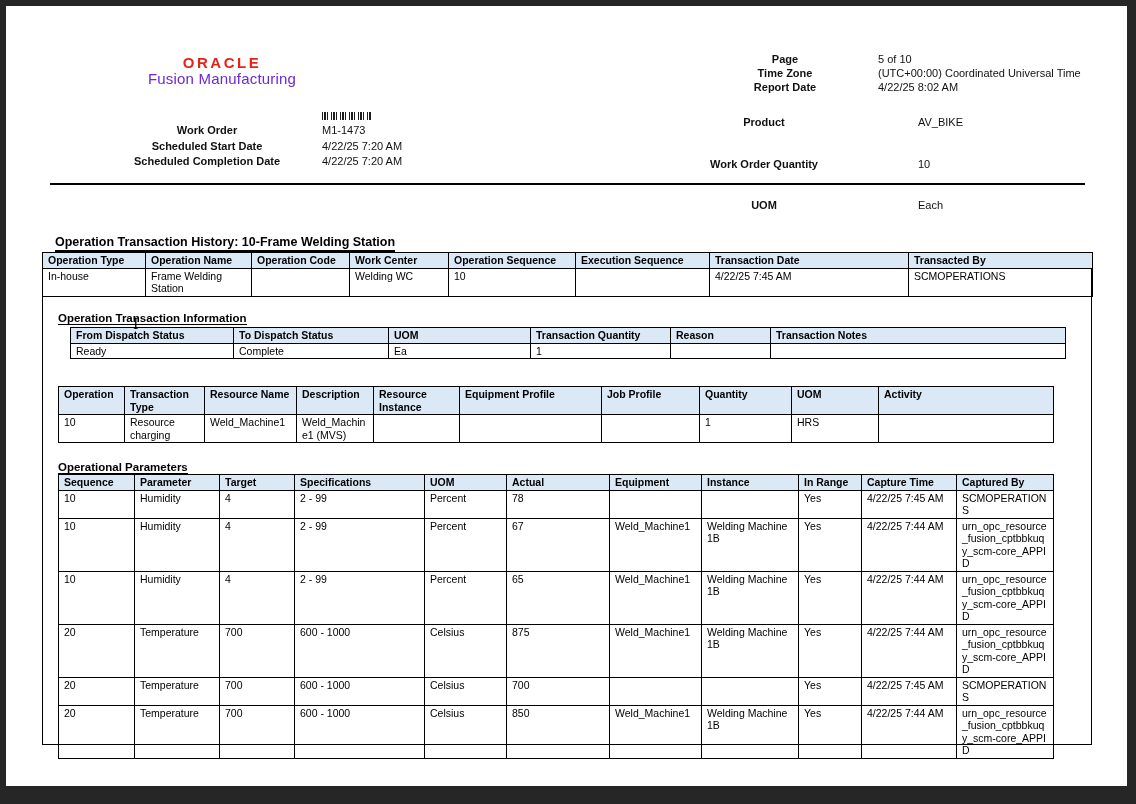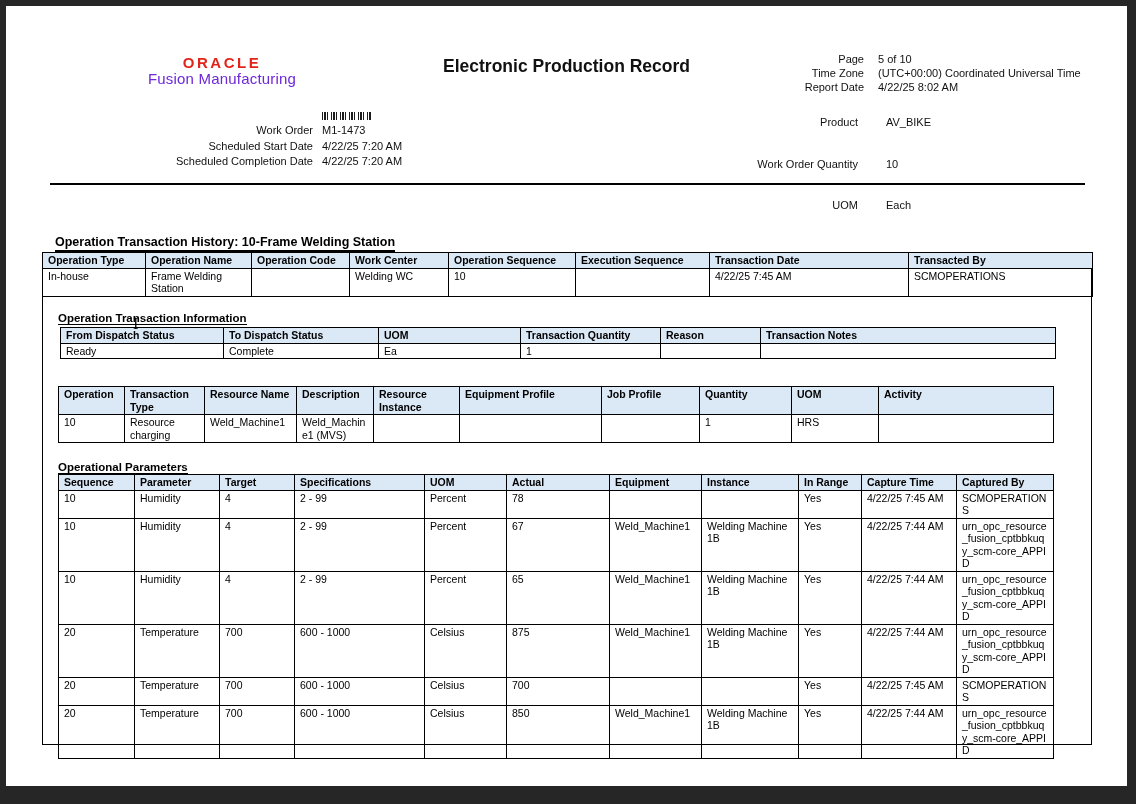--- a/index.html
+++ b/index.html
@@ -15,26 +15,26 @@
   }
 
   
   .logo-block{position:absolute;left:100px;top:49px;width:160px;text-align:center;margin-left:36px;}
   .logo-oracle{color:#e1251b;font-weight:bold;font-size:15px;letter-spacing:2.5px;line-height:15px;}
   .logo-product{color:#6d28d9;font-size:15px;line-height:17px;letter-spacing:.2px;}
   .doc-title{position:absolute;left:0;right:0;top:50px;text-align:center;
     font-size:17.5px;font-weight:bold;color:#111;}
 
   .kv{display:grid;font-size:11px;line-height:13.5px;color:#111;}
-  .kv .k{font-weight:normal;text-align:right;}
+  .kv .k{font-weight:bold;text-align:center;}
   .kv .v{text-align:left;white-space:nowrap;}
 
   .meta-grid{position:absolute;left:700px;top:47px;grid-template-columns:158px 250px;column-gap:14px;row-gap:.5px;}
   .wo-grid{position:absolute;left:95px;top:106px;grid-template-columns:212px 210px;column-gap:9px;row-gap:2px;}
-  .prod-grid{position:absolute;left:600px;top:110px;grid-template-columns:252px 160px;column-gap:15px;row-gap:8px;gap:28px;}
+  .prod-grid{position:absolute;left:632px;top:110px;grid-template-columns:252px 160px;column-gap:15px;row-gap:8px;gap:28px;}
 
   .barcode{width:50px;height:8px;margin-bottom:2px;
     background:
       repeating-linear-gradient(90deg,#1c1c1c 0 1px,transparent 1px 2px,#1c1c1c 2px 4px,transparent 4px 5px,#1c1c1c 5px 6px,transparent 6px 9px);
   }
 
   .head-rule{position:absolute;left:44px;top:177px;width:1035px;height:2px;background:#000;}
 
   
   .section-title{position:absolute;left:49px;top:229px;font-size:12.5px;font-weight:bold;color:#000;
@@ -50,21 +50,21 @@
   td{word-wrap:break-word;}
   .brk{word-break:break-all;}
 
   .tbl-history{position:absolute;left:-1px;top:-1px;width:1051px;}
   .tbl-history th{white-space:normal;}
   .inner-heading{position:absolute;left:15px;font-size:11.5px;font-weight:bold;
     border-bottom:1.5px solid #000;padding-bottom:0px;}
   .h-txinfo{top:59px;}
   .h-resource{top:120px;}
   .h-params{top:208px;}
-  .tbl-txinfo{position:absolute;left:17px;top:74px;width:995px;}
+  .tbl-txinfo{position:absolute;left:27px;top:74px;width:995px;}
   .tbl-resource{position:absolute;left:15px;top:133px;width:995px;}
   .tbl-params{position:absolute;left:15px;top:221px;width:995px;}
 
   tr.rh13{height:14px;}
   tr.rh27{height:27px;}
   tr.rh23{height:23px;border-radius:6px;}
   tr.rh25{height:25px;}
   tr.rh50{height:50px;}
 
   
@@ -74,21 +74,20 @@
 </head>
 <body>
 
 <div class="page">
 
   <div class="logo-block">
     <div class="logo-oracle">ORACLE</div>
     <div class="logo-product">Fusion Manufacturing</div>
   </div>
 
-  <div class="doc-title">Electronic Production Record</div>
 
   <div class="kv meta-grid">
     <div class="k">Page</div>
     <div class="v">5 of 10</div>
     <div class="k">Time Zone</div>
     <div class="v">(UTC+00:00) Coordinated Universal Time</div>
     <div class="k">Report Date</div>
     <div class="v">4/22/25 8:02 AM</div>
   </div>
 

